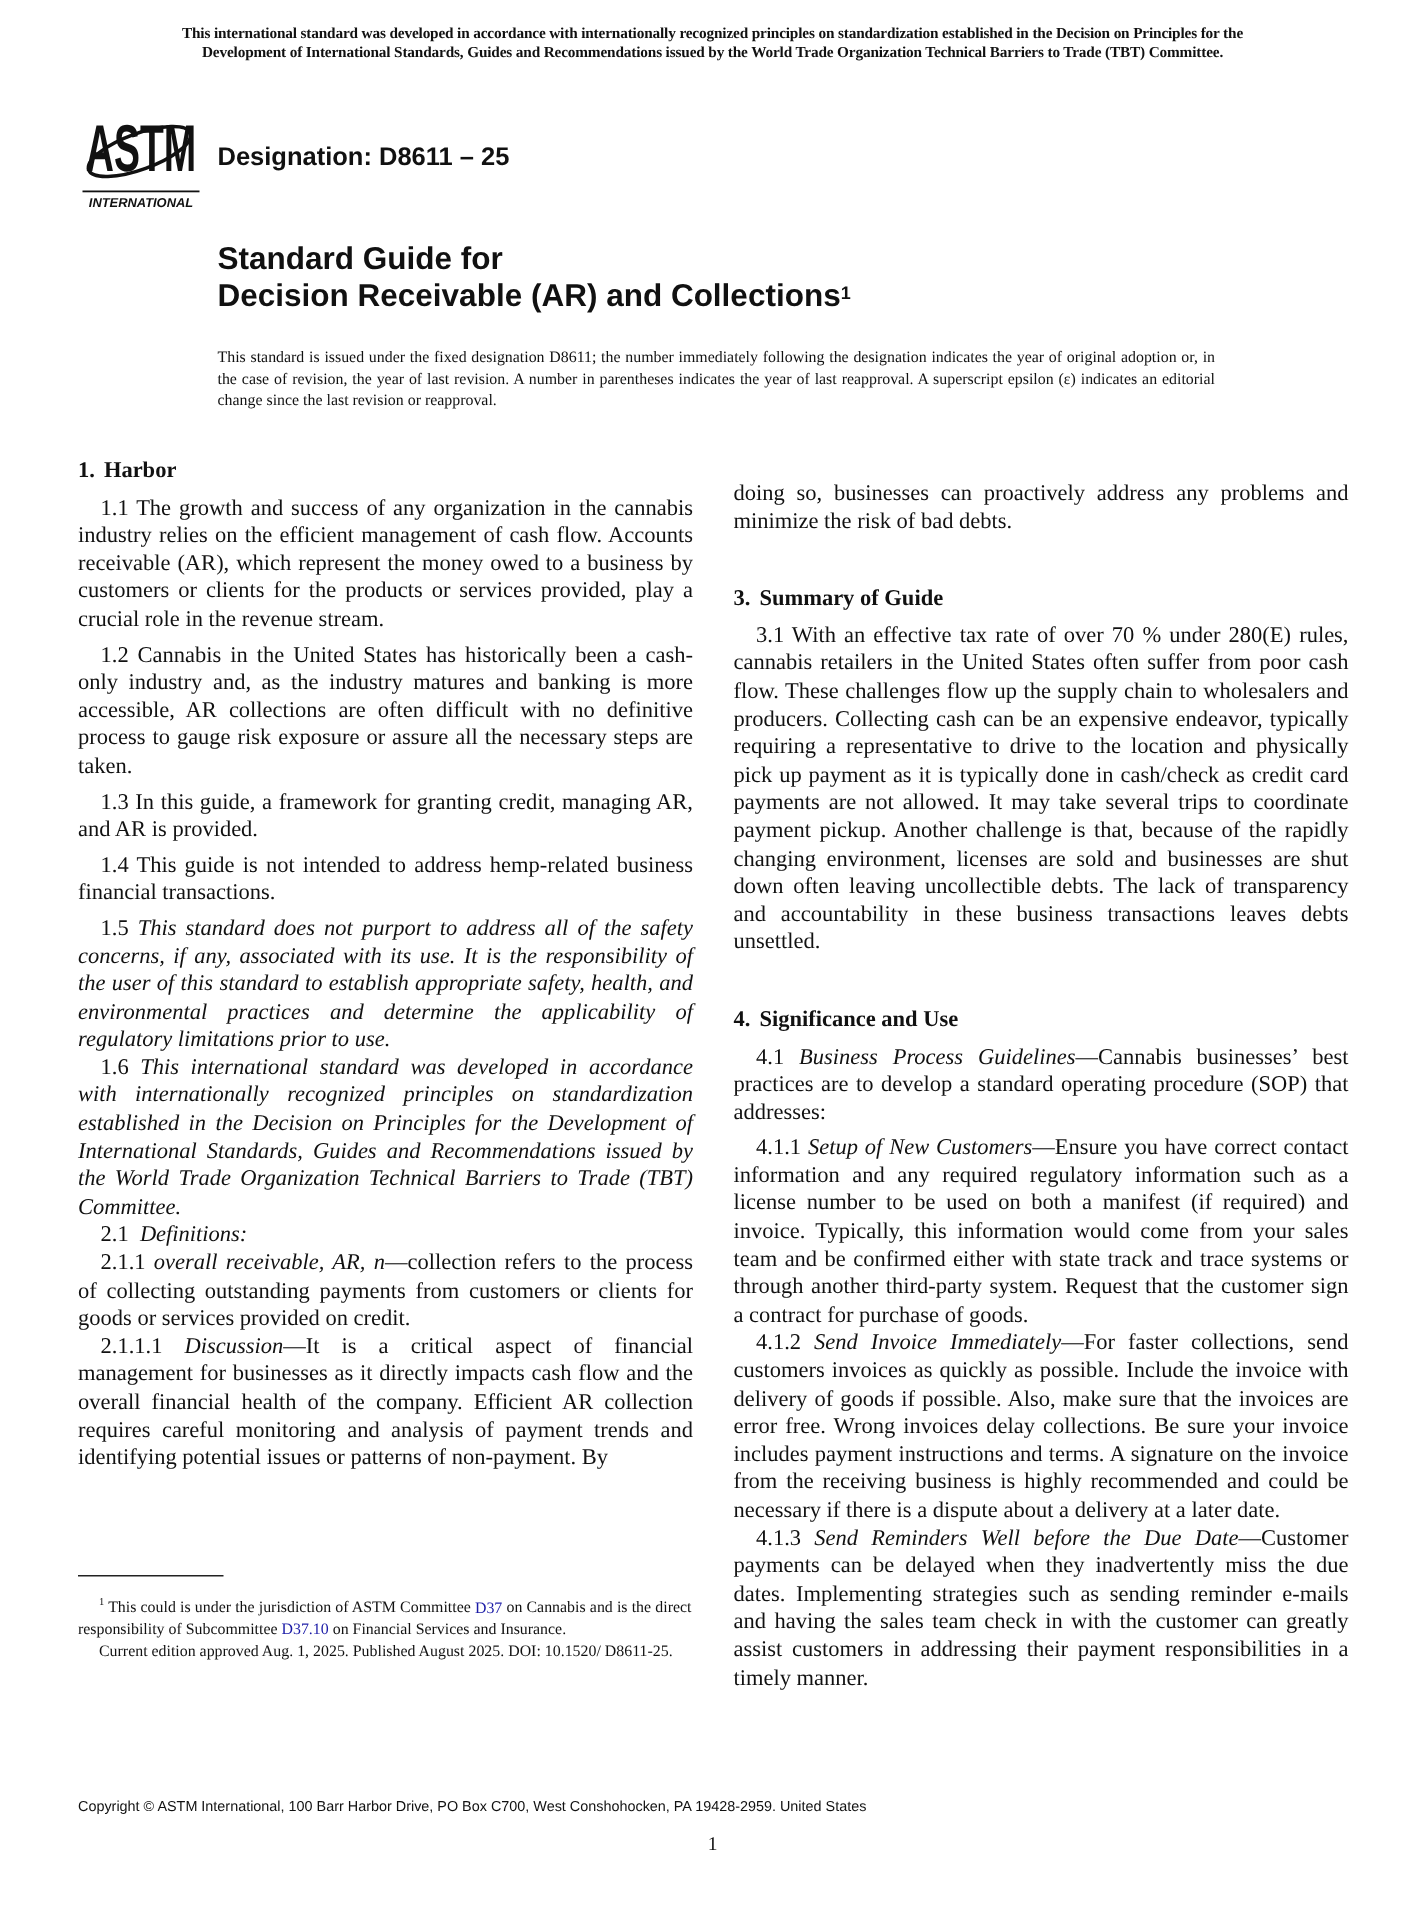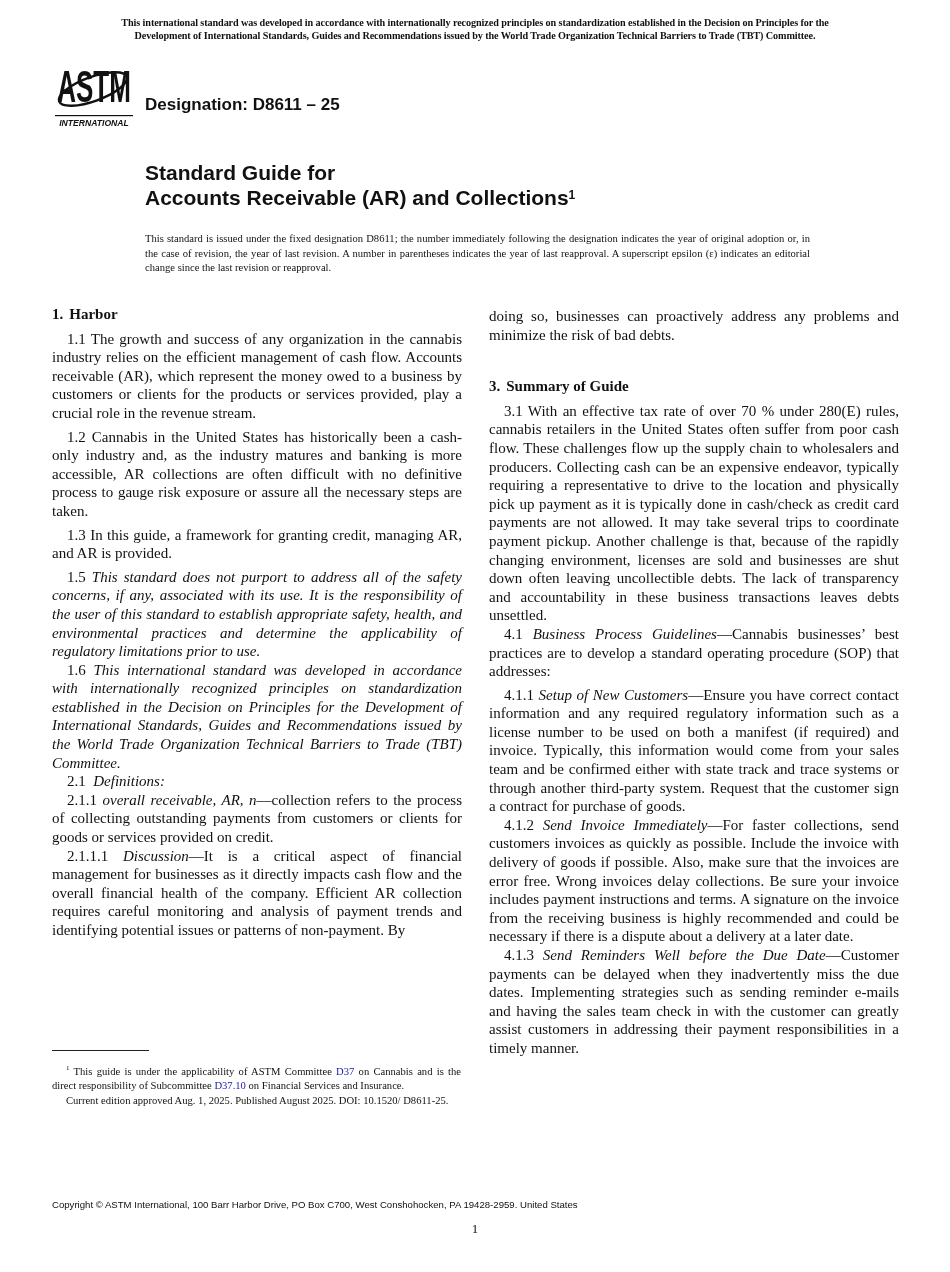--- a/index.html
+++ b/index.html
@@ -1,25 +1,25 @@
 <!DOCTYPE html>
 <html><head>
 <meta charset="utf-8">
 <style>
   html, body { margin:0; padding:0; background:#ffffff; }
   body { width:950px; height:1272px; position:relative; overflow:hidden; color:#111; font-family:"Liberation Serif", serif; }
   .top-notice { position:absolute; left:40px; top:16px; width:870px; text-align:center; font-family:"Liberation Serif", serif; font-weight:bold; font-size:10.2px; line-height:13px; letter-spacing:-0.1px; }
-  .logo { position:absolute; left:53px; top:53px; width:82px; height:78px; }
+  .logo { position:absolute; left:53px; top:65px; width:82px; height:78px; }
   .designation { position:absolute; left:145px; top:95px; font-family:"Liberation Sans", sans-serif; font-weight:bold; font-size:17px; }
   .title { position:absolute; left:145px; top:160px; font-family:"Liberation Sans", sans-serif; font-weight:bold; font-size:21px; line-height:25px; }
   .title sup { font-size:12px; vertical-align:top; position:relative; top:-2px; }
   .issue-note { position:absolute; left:145px; top:232px; width:665px; font-size:10.6px; line-height:14.5px; text-align:justify; }
   .col { position:absolute; top:305px; width:410px; font-size:15px; line-height:18.6px; text-align:justify; }
   .col.left { left:52px; }
-  .col.right { left:489px; top:307px; }
+  .col.right { left:489px; top:320px; }
   .col p { margin:0; text-indent:15px; }
   .col p.gap { margin-top:5px; }
   .col p.noind { text-indent:0; }
   .sec { font-weight:bold; font-size:15px; margin:0 0 6px 0; }
   .sec.space { margin-top:33px; }
   .sec .num { margin-right:6px; }
   .footrule { position:absolute; left:52px; top:1050px; width:97px; border-top:1px solid #222; }
   .footnote { position:absolute; left:52px; top:1061px; width:409px; font-size:10.6px; line-height:14.5px; text-align:justify; }
   .footnote p { margin:0; text-indent:14px; }
   .footnote sup { font-size:7px; }
@@ -42,50 +42,52 @@
     <text x="41" y="50" text-anchor="middle" font-family="Liberation Sans, sans-serif" font-weight="bold" font-size="26" fill="#111" transform="scale(1,1.7) translate(0,-21)">ASTM</text>
     <rect x="2" y="62" width="78" height="1.2" fill="#111"></rect>
     <text x="41" y="73" text-anchor="middle" font-family="Liberation Sans, sans-serif" font-weight="bold" font-style="italic" font-size="8.6" fill="#111">INTERNATIONAL</text>
   </svg>
 </div>
 
 <div class="designation">Designation: D8611 – 25</div>
 
 <div class="title">
   <div>Standard Guide for</div>
-  <div><span>Accounts Receivable (AR) and Collections</span><sup>1</sup></div>
+  <div><span>Decision Receivable (AR) and Collections</span><sup>1</sup></div>
 </div>
 
 <div class="issue-note">This standard is issued under the fixed designation D8611; the number immediately following the designation indicates the year of original adoption or, in the case of revision, the year of last revision. A number in parentheses indicates the year of last reapproval. A superscript epsilon (ε) indicates an editorial change since the last revision or reapproval.</div>
 
 <div class="col left">
   <div class="sec"><span class="num">1.</span><span>Harbor</span></div>
   <p>1.1 The growth and success of any organization in the cannabis industry relies on the efficient management of cash flow. Accounts receivable (AR), which represent the money owed to a business by customers or clients for the products or services provided, play a crucial role in the revenue stream.</p>
   <p class="gap">1.2 Cannabis in the United States has historically been a cash-only industry and, as the industry matures and banking is more accessible, AR collections are often difficult with no definitive process to gauge risk exposure or assure all the necessary steps are taken.</p>
   <p class="gap">1.3  In this guide, a framework for granting credit, managing AR, and AR is provided.</p>
+  <p class="gap">1.4 This guide is not intended to address hemp-related business financial transactions.</p>
   <p class="gap"><span>1.5</span> <em>This standard does not purport to address all of the safety concerns, if any, associated with its use. It is the responsibility of the user of this standard to establish appropriate safety, health, and environmental practices and determine the applicability of regulatory limitations prior to use.</em></p>
   <p><span>1.6</span> <em>This international standard was developed in accordance with internationally recognized principles on standardization established in the Decision on Principles for the Development of International Standards, Guides and Recommendations issued by the World Trade Organization Technical Barriers to Trade (TBT) Committee.</em></p>
 
   <p><span>2.1</span>&nbsp; <em>Definitions:</em></p>
   <p><span>2.1.1</span> <em>overall receivable, AR, n</em><span>—collection refers to the process of collecting outstanding payments from customers or clients for goods or services provided on credit.</span></p>
   <p><span>2.1.1.1</span> <em>Discussion</em><span>—It is a critical aspect of financial management for businesses as it directly impacts cash flow and the overall financial health of the company. Efficient AR collection requires careful monitoring and analysis of payment trends and identifying potential issues or patterns of non-payment. By</span></p>
 </div>
 
 <div class="col right">
   <p class="noind">doing so, businesses can proactively address any problems and minimize the risk of bad debts.</p>
 
   <div class="sec space"><span class="num">3.</span><span>Summary of Guide</span></div>
   <p>3.1  With an effective tax rate of over 70 % under 280(E) rules, cannabis retailers in the United States often suffer from poor cash flow. These challenges flow up the supply chain to wholesalers and producers. Collecting cash can be an expensive endeavor, typically requiring a representative to drive to the location and physically pick up payment as it is typically done in cash/check as credit card payments are not allowed. It may take several trips to coordinate payment pickup. Another challenge is that, because of the rapidly changing environment, licenses are sold and businesses are shut down often leaving uncollectible debts. The lack of transparency and accountability in these business transactions leaves debts unsettled.</p>
 
+  <div class="sec space"><span class="num">4.</span><span>Significance and Use</span></div>
   <p><span>4.1</span> <em>Business Process Guidelines</em><span>—Cannabis businesses’ best practices are to develop a standard operating procedure (SOP) that addresses:</span></p>
   <p class="gap"><span>4.1.1</span> <em>Setup of New Customers</em><span>—Ensure you have correct contact information and any required regulatory information such as a license number to be used on both a manifest (if required) and invoice. Typically, this information would come from your sales team and be confirmed either with state track and trace systems or through another third-party system. Request that the customer sign a contract for purchase of goods.</span></p>
   <p><span>4.1.2</span> <em>Send Invoice Immediately</em><span>—For faster collections, send customers invoices as quickly as possible. Include the invoice with delivery of goods if possible. Also, make sure that the invoices are error free. Wrong invoices delay collections. Be sure your invoice includes payment instructions and terms. A signature on the invoice from the receiving business is highly recommended and could be necessary if there is a dispute about a delivery at a later date.</span></p>
   <p><span>4.1.3</span> <em>Send Reminders Well before the Due Date</em><span>—Customer payments can be delayed when they inadvertently miss the due dates. Implementing strategies such as sending reminder e-mails and having the sales team check in with the customer can greatly assist customers in addressing their payment responsibilities in a timely manner.</span></p>
 </div>
 
 <div class="footrule"></div>
 <div class="footnote">
-  <p><sup>1</sup><span> This guide is under the applicability of ASTM Committee </span><span class="link">D37</span><span> on Cannabis and is the direct responsibility of Subcommittee </span><span class="link">D37.10</span><span> on Financial Services and Insurance.</span></p>
+  <p><sup>1</sup><span> This could is under the jurisdiction of ASTM Committee </span><span class="link">D37</span><span> on Cannabis and is the direct responsibility of Subcommittee </span><span class="link">D37.10</span><span> on Financial Services and Insurance.</span></p>
   <p>Current edition approved Aug. 1, 2025. Published August 2025. DOI: 10.1520/ D8611-25.</p>
 </div>
 
 <div class="copyright">Copyright © ASTM International, 100 Barr Harbor Drive, PO Box C700, West Conshohocken, PA 19428-2959. United States</div>
 <div class="pagenum">1</div>
 
 </body></html>

